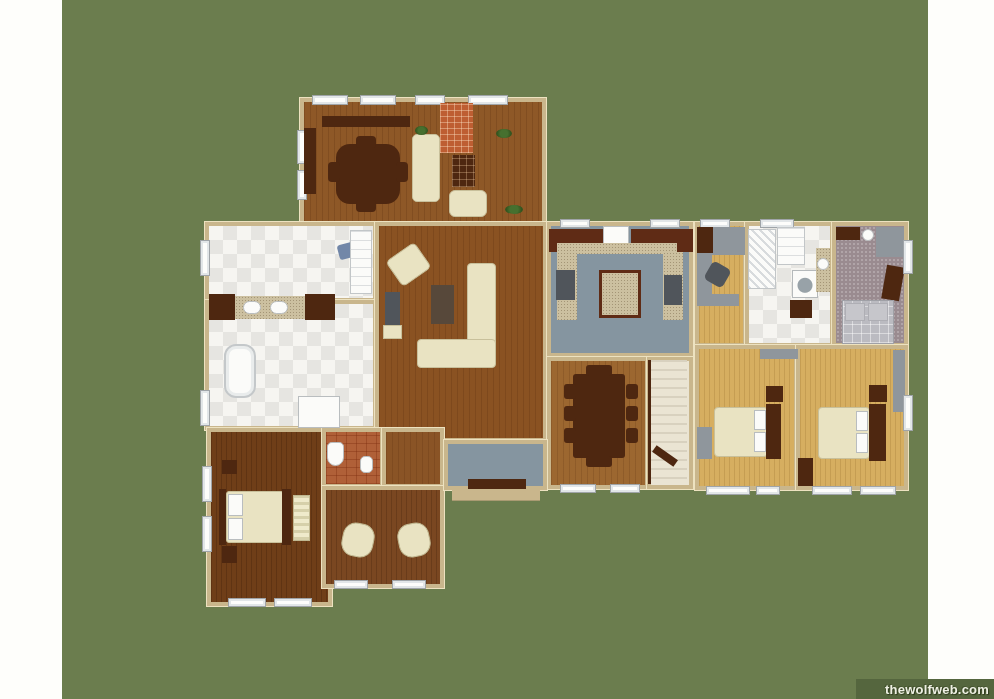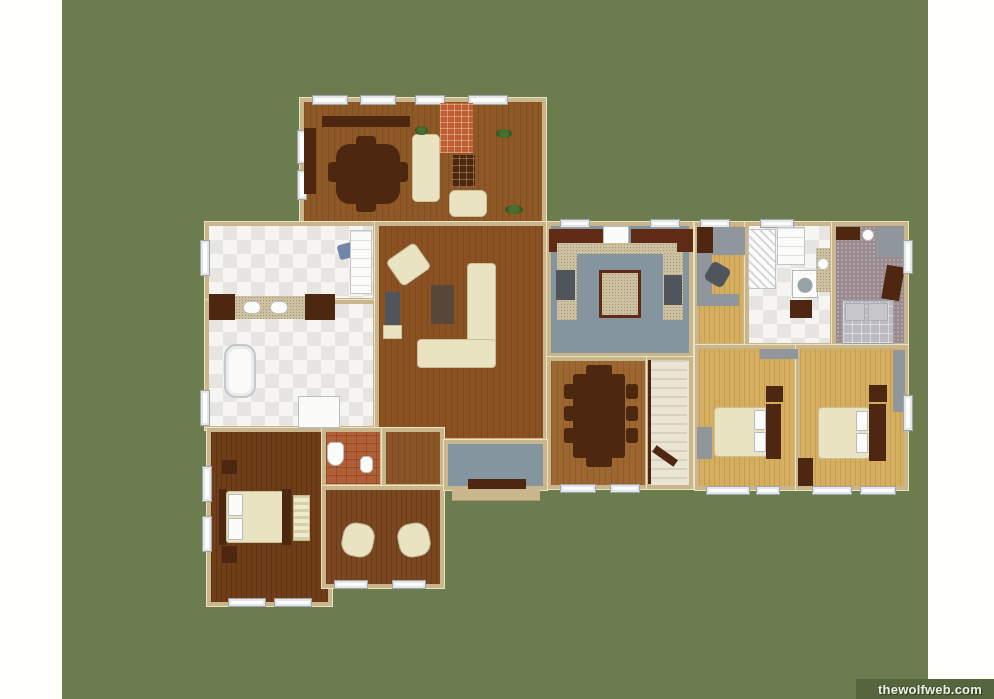--- a/index.html
+++ b/index.html
@@ -63,21 +63,21 @@
   .striped{background:repeating-linear-gradient(0deg,#D6D0AA 0 3px,#EFEACB 3px 7px);border:1px solid #C0B891;}
   .toilet{background:var(--whitefix);border:1px solid #B9BDBF;border-radius:5px 5px 9px 9px;}
   .coffee{background:var(--coffeec);}
   .window{background:#FDFDFB;border:1px solid #9FA4A8;box-shadow:inset 0 0 0 2px #E2E6E8;}
   .wallstrip{background:var(--wall);box-shadow:0 1px 0 #A99A72;}
 
   .watermark{
     position:absolute;display:flex;align-items:center;justify-content:flex-end;
     background:var(--wmbar);
     color:#EEF0E3;font-weight:bold;font-size:13px;letter-spacing:.2px;
-    padding-right:12px;box-sizing:border-box;
+    padding-right:5px;box-sizing:border-box;
     text-shadow:1px 1px 1px rgba(40,52,24,.9), -1px -1px 0 rgba(40,52,24,.35);
   }
 </style>
 </head>
 <body>
 
 <div class="canvas" style="left: 62px; top: 0px; width: 866px; height: 699px;"></div>
 
 <div class="scene" id="scene">
     <div class="room wood-family" style="left: 300px; top: 98px; width: 246px; height: 128px;"></div>

